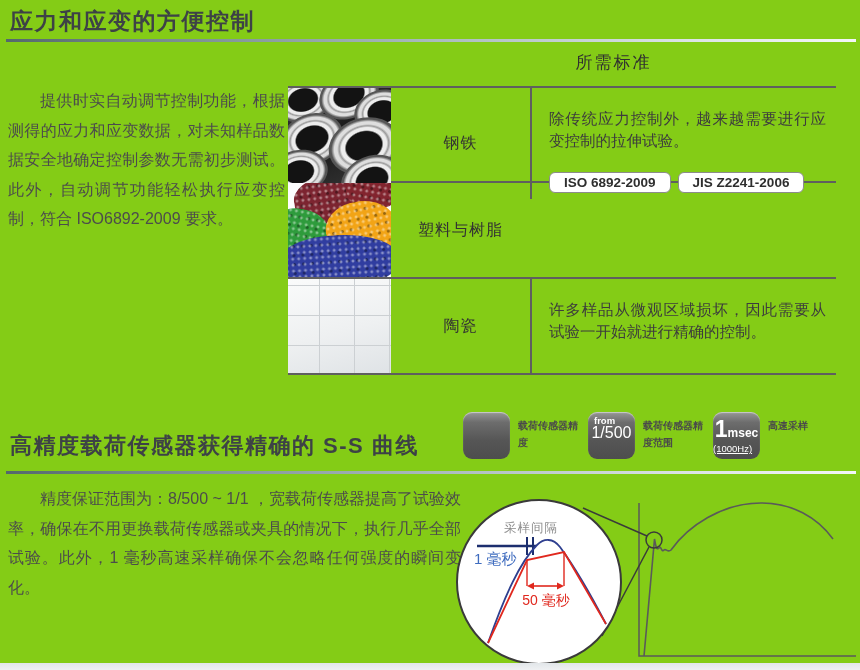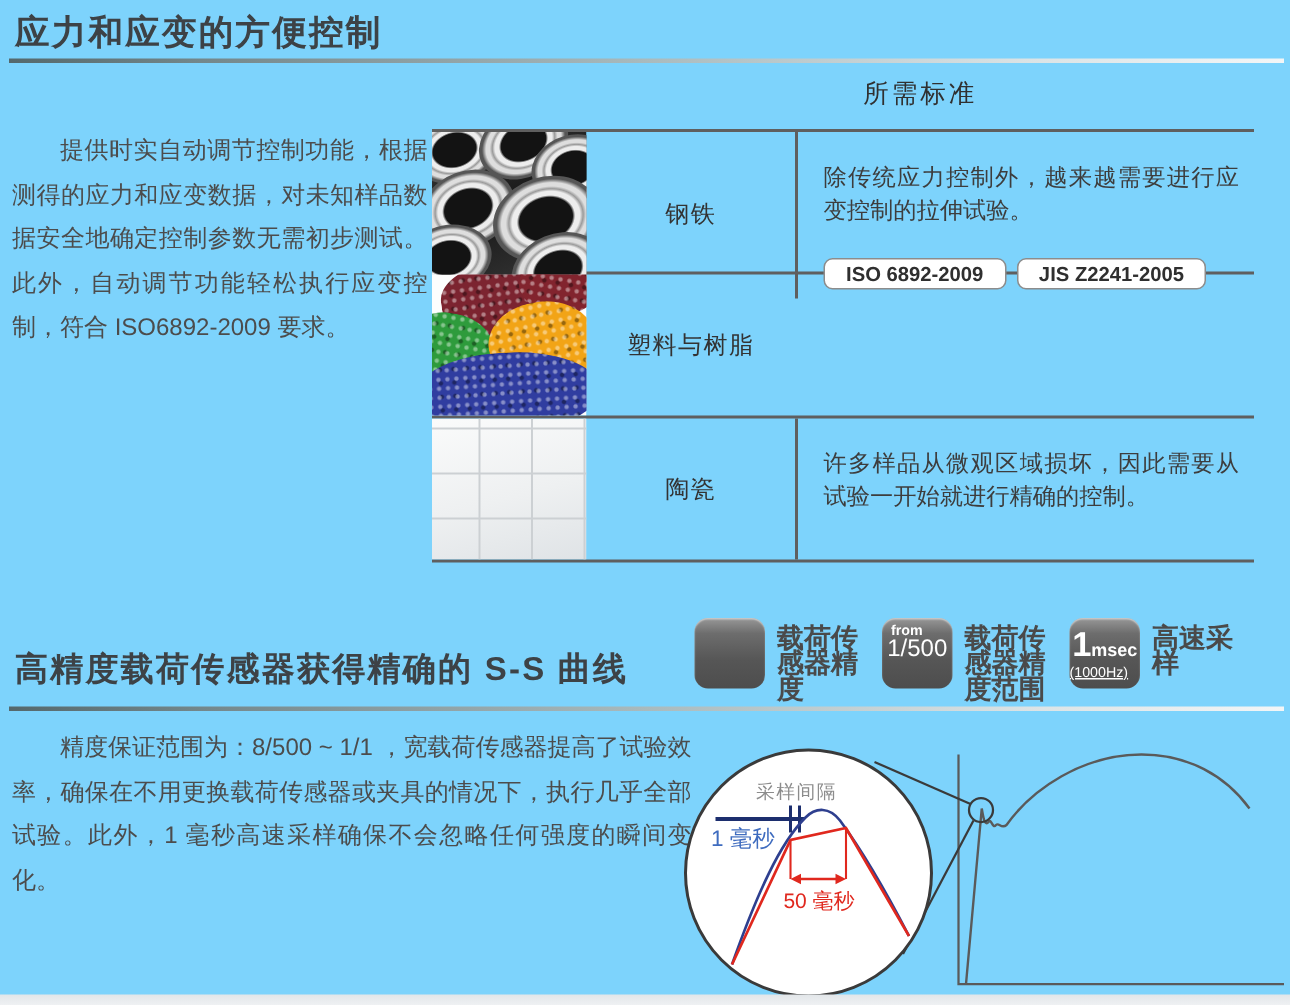--- a/index.html
+++ b/index.html
@@ -1,19 +1,19 @@
 <!DOCTYPE html>
 <html><head>
 <meta charset="utf-8">
 <style>
   * { margin:0; padding:0; box-sizing:border-box; }
   html,body { background:#fff; }
   .canvas {
     position:relative; width:860px; height:670px; overflow:hidden;
-    background:#7dd3fc; font-family:"Liberation Sans","DejaVu Sans",sans-serif;
+    background:#84cc16; font-family:"Liberation Sans","DejaVu Sans",sans-serif;
     color:#4e4e4e;
   }
   .sec-title { position:absolute; left:10px; font-size:23px; font-weight:600;
     color:#3d4246; letter-spacing:1.5px; white-space:nowrap; }
   .rule { position:absolute; left:6px; width:850px; height:3px;
     background:linear-gradient(to right,#54686c 0%,#73878b 15%,#a9babd 50%,#dbe3e5 80%,#f3f6f7 100%); }
   .para { position:absolute; font-size:16px; line-height:29.5px; text-align:justify;
     text-justify:inter-ideograph; text-indent:2em; color:#4c4c4c; }
 
   
@@ -56,21 +56,21 @@
     box-shadow:inset 0 1px 1px rgba(255,255,255,.5); overflow:hidden; }
   .chip-center { display:flex; align-items:center; justify-content:center; height:100%;
     font-weight:bold; font-size:19px; letter-spacing:-.5px;margin-top:44px; }
   .chip-from { font-size:9.5px; font-weight:bold; padding:4px 0 0 6px; line-height:9px; }
   .chip-mid { font-size:16px; font-weight:normal; text-align:center; line-height:15px; }
   .chip-to { font-size:10.5px; font-weight:bold; text-align:right; padding-right:4px; line-height:11px;margin-top:22px; }
   .chip-msec { text-align:center; padding-top:7px; line-height:20px; white-space:nowrap; }
   .chip-msec .big { font-size:23px; font-weight:bold; }
   .chip-msec .small { font-size:12px; font-weight:bold;margin-top:20px; }
   .chip-hz { text-align:left; font-size:9.5px; line-height:12px;text-decoration:underline; }
-  .spec-label { width:76px; padding:5px 0 0 8px; font-size:18px; font-weight:bold;
+  .spec-label { width:76px; padding:5px 0 0 8px; font-size:10px; font-weight:bold;
     color:#4a4a4a; line-height:17px; }
 
   
   .diagram { position:absolute; left:450px; top:470px; }
 
   .footband { position:absolute; left:0; bottom:0; width:860px; height:7px;
     background:linear-gradient(to bottom,#e2e6e9,#eff1f3); }
 </style>
 </head>
 <body>
@@ -96,21 +96,21 @@
           <div class="ring" style="left:40px;top:30px;width:72px;height:56px;transform:rotate(-18deg)"></div>
           <div class="ring" style="left:-18px;top:62px;width:58px;height:44px;transform:rotate(-12deg)"></div>
           <div class="ring" style="left:52px;top:68px;width:64px;height:48px;transform:rotate(-22deg)"></div>
         </div>
       </div>
       <div class="cell-name">钢铁</div>
       <div class="cell-desc">
         <div class="desc-text">除传统应力控制外，越来越需要进行应变控制的拉伸试验。</div>
         <div class="std-row">
           <span class="std-pill">ISO 6892-2009</span>
-          <span class="std-pill">JIS Z2241-2005</span>
+          <span class="std-pill">JIS Z2241-2006</span>
         </div>
       </div>
     </div>
 
     <div class="tbl-row" style="height:96px">
       <div class="cell-photo">
         <div class="photo-pellets">
           <div class="blob" style="left:6px;top:-8px;width:80px;height:48px;background-color:#7c2430;transform:rotate(-8deg)"></div>
           <div class="blob" style="left:58px;top:-12px;width:52px;height:38px;background-color:#82242e;transform:rotate(10deg)"></div>
           <div class="blob" style="left:-16px;top:26px;width:58px;height:44px;background-color:#2e9b3c;transform:rotate(10deg)"></div>

